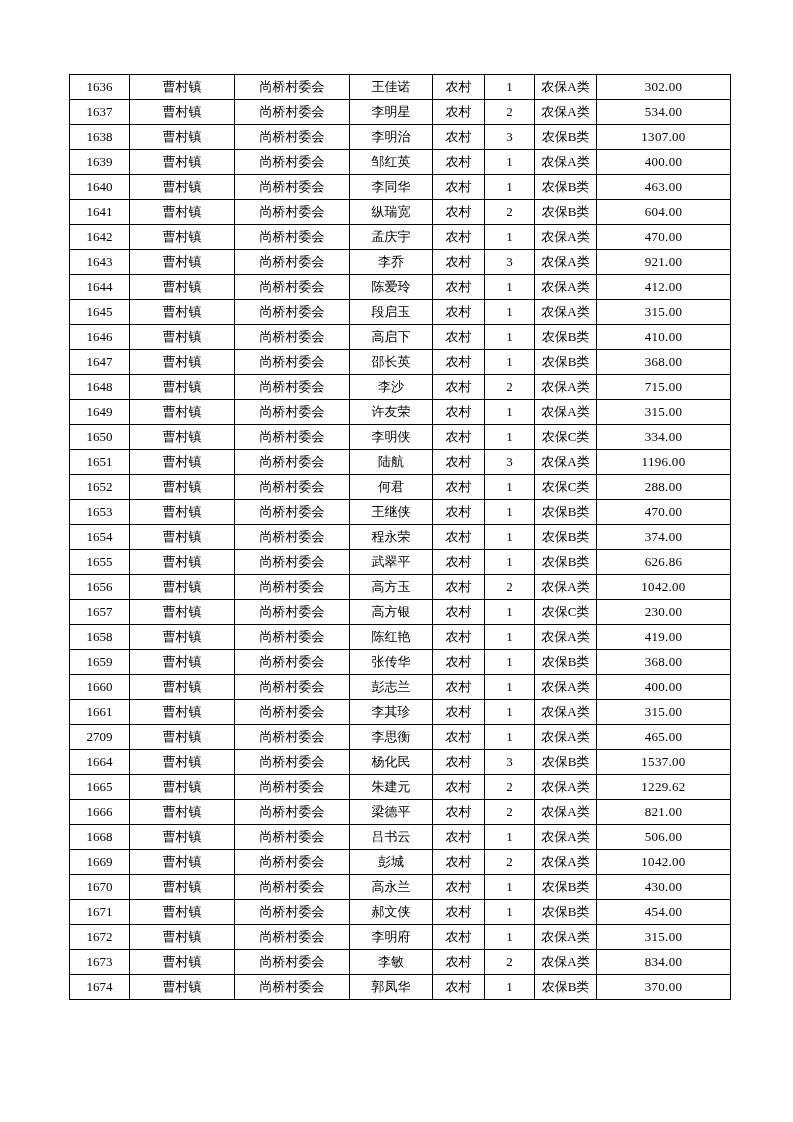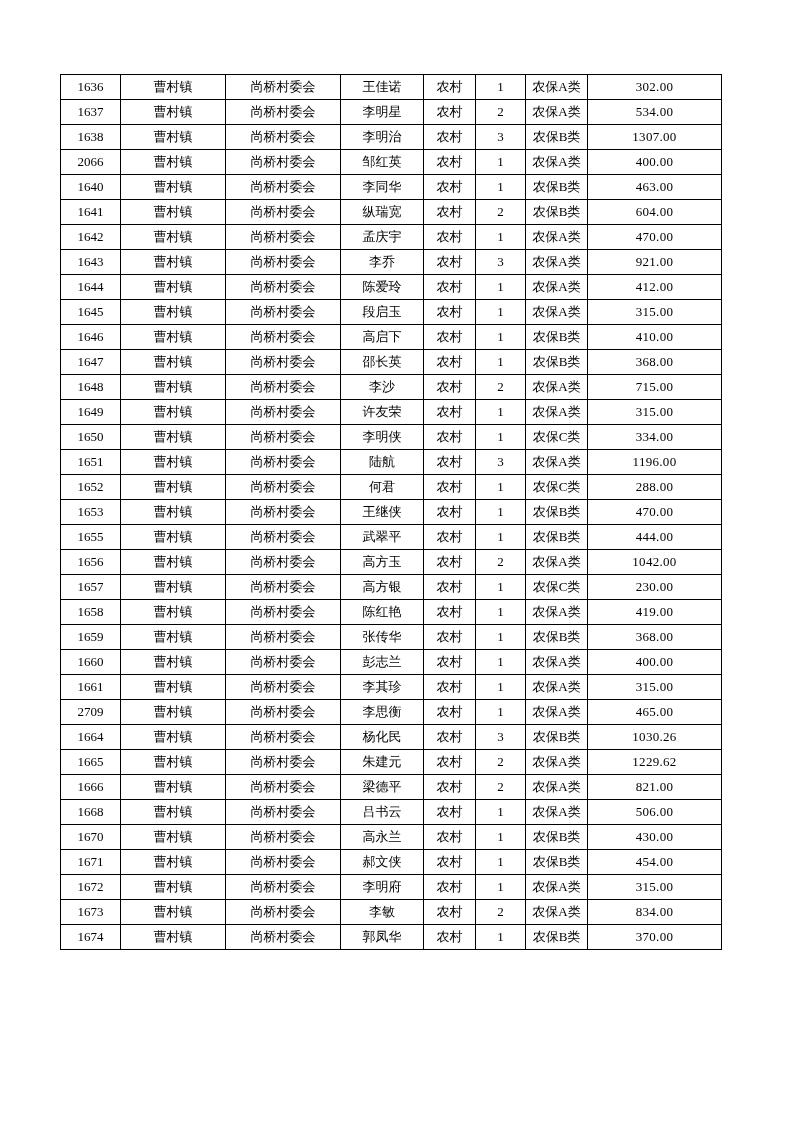--- a/index.html
+++ b/index.html
@@ -10,21 +10,21 @@
     width: 793px;
     height: 1122px;
     background: #ffffff;
     position: relative;
     font-family: "Liberation Serif", "DejaVu Serif", serif;
     color: #000000;
     overflow: hidden;
   }
   .sheet {
     position: absolute;
-    left: 60px;
+    left: 69px;
     top: 74px;
   }
   table.subsidy {
     border-collapse: collapse;
     table-layout: fixed;
   }
   table.subsidy td {
     border: 1px solid #000000;
     height: 24px;
     font-size: 13px;
@@ -79,21 +79,21 @@
           <td class="cell-id">1638</td>
           <td class="cell-town">曹村镇</td>
           <td class="cell-village">尚桥村委会</td>
           <td class="cell-name">李明治</td>
           <td class="cell-type">农村</td>
           <td class="cell-count">3</td>
           <td class="cell-insurance">农保B类</td>
           <td class="cell-amount">1307.00</td>
         </tr>
         <tr>
-          <td class="cell-id">2066</td>
+          <td class="cell-id">1639</td>
           <td class="cell-town">曹村镇</td>
           <td class="cell-village">尚桥村委会</td>
           <td class="cell-name">邹红英</td>
           <td class="cell-type">农村</td>
           <td class="cell-count">1</td>
           <td class="cell-insurance">农保A类</td>
           <td class="cell-amount">400.00</td>
         </tr>
         <tr>
           <td class="cell-id">1640</td>
@@ -229,28 +229,38 @@
           <td class="cell-id">1653</td>
           <td class="cell-town">曹村镇</td>
           <td class="cell-village">尚桥村委会</td>
           <td class="cell-name">王继侠</td>
           <td class="cell-type">农村</td>
           <td class="cell-count">1</td>
           <td class="cell-insurance">农保B类</td>
           <td class="cell-amount">470.00</td>
         </tr>
         <tr>
+          <td class="cell-id">1654</td>
+          <td class="cell-town">曹村镇</td>
+          <td class="cell-village">尚桥村委会</td>
+          <td class="cell-name">程永荣</td>
+          <td class="cell-type">农村</td>
+          <td class="cell-count">1</td>
+          <td class="cell-insurance">农保B类</td>
+          <td class="cell-amount">374.00</td>
+        </tr>
+        <tr>
           <td class="cell-id">1655</td>
           <td class="cell-town">曹村镇</td>
           <td class="cell-village">尚桥村委会</td>
           <td class="cell-name">武翠平</td>
           <td class="cell-type">农村</td>
           <td class="cell-count">1</td>
           <td class="cell-insurance">农保B类</td>
-          <td class="cell-amount">444.00</td>
+          <td class="cell-amount">626.86</td>
         </tr>
         <tr>
           <td class="cell-id">1656</td>
           <td class="cell-town">曹村镇</td>
           <td class="cell-village">尚桥村委会</td>
           <td class="cell-name">高方玉</td>
           <td class="cell-type">农村</td>
           <td class="cell-count">2</td>
           <td class="cell-insurance">农保A类</td>
           <td class="cell-amount">1042.00</td>
@@ -316,21 +326,21 @@
           <td class="cell-amount">465.00</td>
         </tr>
         <tr>
           <td class="cell-id">1664</td>
           <td class="cell-town">曹村镇</td>
           <td class="cell-village">尚桥村委会</td>
           <td class="cell-name">杨化民</td>
           <td class="cell-type">农村</td>
           <td class="cell-count">3</td>
           <td class="cell-insurance">农保B类</td>
-          <td class="cell-amount">1030.26</td>
+          <td class="cell-amount">1537.00</td>
         </tr>
         <tr>
           <td class="cell-id">1665</td>
           <td class="cell-town">曹村镇</td>
           <td class="cell-village">尚桥村委会</td>
           <td class="cell-name">朱建元</td>
           <td class="cell-type">农村</td>
           <td class="cell-count">2</td>
           <td class="cell-insurance">农保A类</td>
           <td class="cell-amount">1229.62</td>
@@ -347,20 +357,30 @@
         </tr>
         <tr>
           <td class="cell-id">1668</td>
           <td class="cell-town">曹村镇</td>
           <td class="cell-village">尚桥村委会</td>
           <td class="cell-name">吕书云</td>
           <td class="cell-type">农村</td>
           <td class="cell-count">1</td>
           <td class="cell-insurance">农保A类</td>
           <td class="cell-amount">506.00</td>
+        </tr>
+        <tr>
+          <td class="cell-id">1669</td>
+          <td class="cell-town">曹村镇</td>
+          <td class="cell-village">尚桥村委会</td>
+          <td class="cell-name">彭城</td>
+          <td class="cell-type">农村</td>
+          <td class="cell-count">2</td>
+          <td class="cell-insurance">农保A类</td>
+          <td class="cell-amount">1042.00</td>
         </tr>
         <tr>
           <td class="cell-id">1670</td>
           <td class="cell-town">曹村镇</td>
           <td class="cell-village">尚桥村委会</td>
           <td class="cell-name">高永兰</td>
           <td class="cell-type">农村</td>
           <td class="cell-count">1</td>
           <td class="cell-insurance">农保B类</td>
           <td class="cell-amount">430.00</td>

